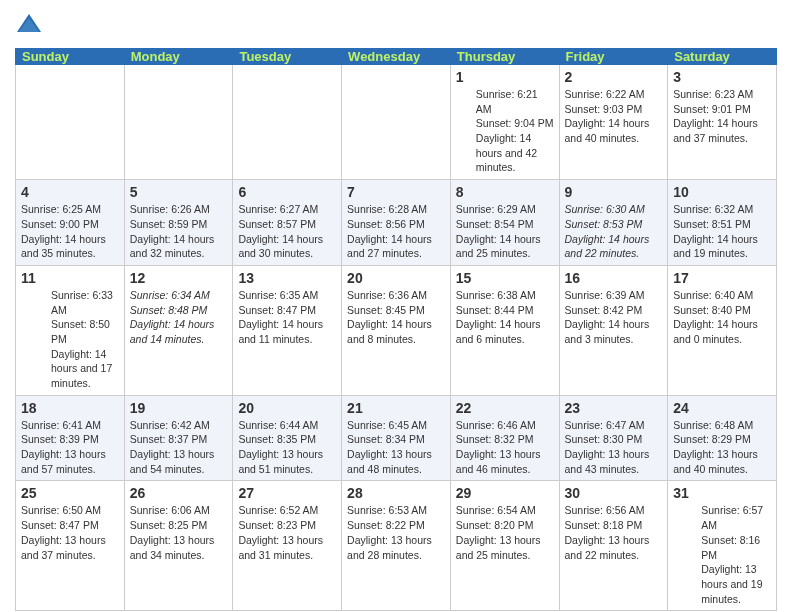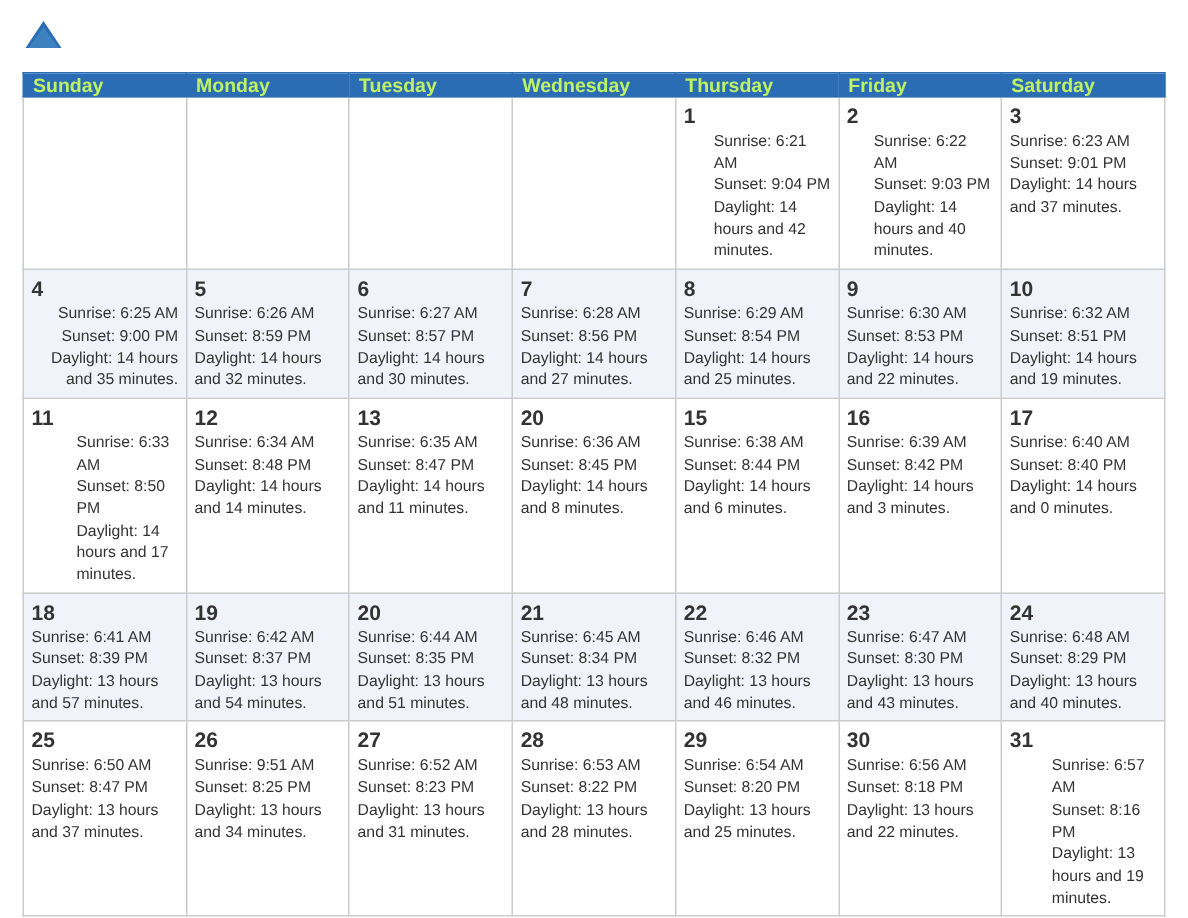--- a/index.html
+++ b/index.html
@@ -131,35 +131,35 @@
         <td class="empty"></td>
         <td class="empty"></td>
         <td>
           <span class="day-number">1</span>
           <div class="day-info" style="white-space: pre-line; margin-left: 20px;">Sunrise: 6:21 AM
 Sunset: 9:04 PM
 Daylight: 14 hours and 42 minutes.</div>
         </td>
         <td>
           <span class="day-number">2</span>
-          <div class="day-info" style="white-space: pre-line; margin-left: 18px;">Sunrise: 6:22 AM
+          <div class="day-info" style="white-space: pre-line;">Sunrise: 6:22 AM
 Sunset: 9:03 PM
 Daylight: 14 hours and 40 minutes.</div>
         </td>
         <td>
           <span class="day-number">3</span>
           <div class="day-info" style="white-space: pre-line;">Sunrise: 6:23 AM
 Sunset: 9:01 PM
 Daylight: 14 hours and 37 minutes.</div>
         </td>
       </tr>
       <tr>
         <td>
           <span class="day-number">4</span>
-          <div class="day-info" style="white-space: pre-line; text-align: right;">Sunrise: 6:25 AM
+          <div class="day-info" style="white-space: pre-line;">Sunrise: 6:25 AM
 Sunset: 9:00 PM
 Daylight: 14 hours and 35 minutes.</div>
         </td>
         <td>
           <span class="day-number">5</span>
           <div class="day-info" style="white-space: pre-line;">Sunrise: 6:26 AM
 Sunset: 8:59 PM
 Daylight: 14 hours and 32 minutes.</div>
         </td>
         <td>
@@ -175,41 +175,41 @@
 Daylight: 14 hours and 27 minutes.</div>
         </td>
         <td>
           <span class="day-number">8</span>
           <div class="day-info" style="white-space: pre-line;">Sunrise: 6:29 AM
 Sunset: 8:54 PM
 Daylight: 14 hours and 25 minutes.</div>
         </td>
         <td>
           <span class="day-number">9</span>
-          <div class="day-info" style="white-space: pre-line;">Sunrise: 6:30 AM
+          <div class="day-info" style="white-space: pre-line; font-style: italic;">Sunrise: 6:30 AM
 Sunset: 8:53 PM
 Daylight: 14 hours and 22 minutes.</div>
         </td>
         <td>
           <span class="day-number">10</span>
           <div class="day-info" style="white-space: pre-line;">Sunrise: 6:32 AM
 Sunset: 8:51 PM
 Daylight: 14 hours and 19 minutes.</div>
         </td>
       </tr>
       <tr>
         <td>
           <span class="day-number">11</span>
           <div class="day-info" style="white-space: pre-line; margin-left: 30px;">Sunrise: 6:33 AM
 Sunset: 8:50 PM
 Daylight: 14 hours and 17 minutes.</div>
         </td>
         <td>
           <span class="day-number">12</span>
-          <div class="day-info" style="white-space: pre-line;">Sunrise: 6:34 AM
+          <div class="day-info" style="white-space: pre-line; font-style: italic;">Sunrise: 6:34 AM
 Sunset: 8:48 PM
 Daylight: 14 hours and 14 minutes.</div>
         </td>
         <td>
           <span class="day-number">13</span>
           <div class="day-info" style="white-space: pre-line;">Sunrise: 6:35 AM
 Sunset: 8:47 PM
 Daylight: 14 hours and 11 minutes.</div>
         </td>
         <td>
@@ -283,21 +283,21 @@
       </tr>
       <tr>
         <td>
           <span class="day-number">25</span>
           <div class="day-info" style="white-space: pre-line;">Sunrise: 6:50 AM
 Sunset: 8:47 PM
 Daylight: 13 hours and 37 minutes.</div>
         </td>
         <td>
           <span class="day-number">26</span>
-          <div class="day-info" style="white-space: pre-line;">Sunrise: 9:51 AM
+          <div class="day-info" style="white-space: pre-line;">Sunrise: 6:06 AM
 Sunset: 8:25 PM
 Daylight: 13 hours and 34 minutes.</div>
         </td>
         <td>
           <span class="day-number">27</span>
           <div class="day-info" style="white-space: pre-line;">Sunrise: 6:52 AM
 Sunset: 8:23 PM
 Daylight: 13 hours and 31 minutes.</div>
         </td>
         <td>

